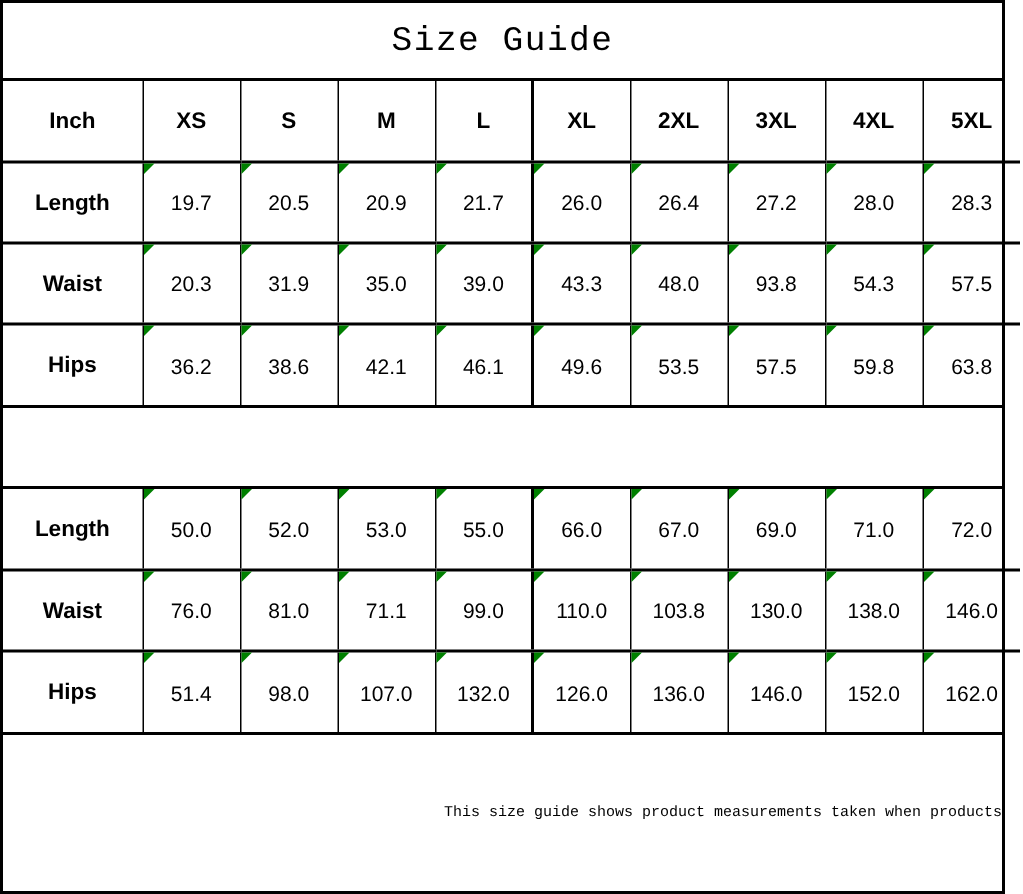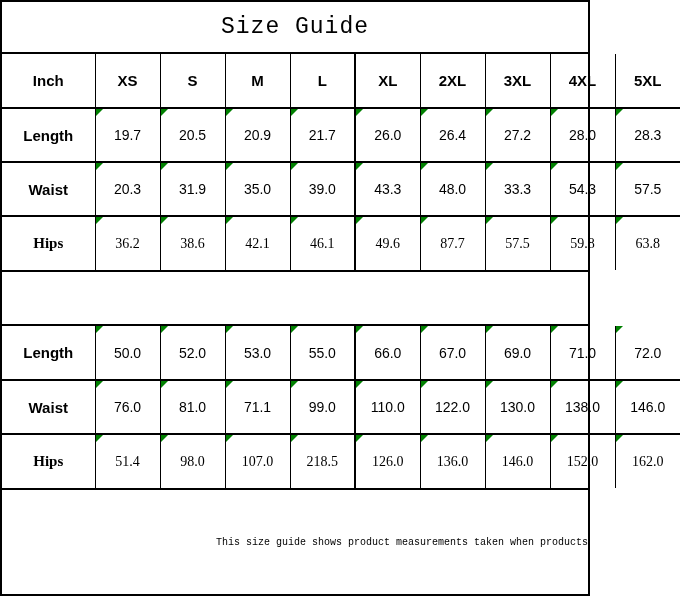--- a/index.html
+++ b/index.html
@@ -1,18 +1,18 @@
 <!DOCTYPE html>
 <html><head>
 <meta charset="utf-8">
 <style>
   html, body { margin: 0; padding: 0; background: #ffffff; }
   .frame {
     box-sizing: border-box;
-    width: 590px;
+    width: 670px;
     height: 596px;
     border: 2px solid #000000;
     background: #ffffff;
     display: flex;
     flex-direction: column;
     font-family: "Liberation Sans", sans-serif;
     color: #000000;
   }
   .title {
     height: 50px;
@@ -38,21 +38,21 @@
     vertical-align: middle;
     border: 1px solid #000000;
     border-top-width: 2px;
     border-bottom-width: 2px;
     position: relative;
     padding: 0;
   }
   table.size-table tr > *:first-child { border-left: none; }
   table.size-table tr > *:last-child  { border-right: none; }
   table.size-table tr:first-child > * { border-top: none; margin-top: 21px; }
-  table.size-table tr:last-child > *  { border-bottom: none; font-family: Liberation Serif, serif; }
+  table.size-table tr:last-child > *  { border-bottom: none; }
   table.size-table .thickL { border-left-width: 2px; }
   table.size-table th {
     font-weight: bold;
     font-size: 15px;
   }
   table.size-table td {
     font-weight: normal;
     font-size: 14px;
   }
   .marker {
@@ -129,32 +129,32 @@
       <td><span class="marker"></span><span>28.3</span></td>
     </tr>
     <tr>
       <th>Waist</th>
       <td><span class="marker"></span><span>20.3</span></td>
       <td><span class="marker"></span><span>31.9</span></td>
       <td><span class="marker"></span><span>35.0</span></td>
       <td><span class="marker"></span><span>39.0</span></td>
       <td class="thickL"><span class="marker"></span><span>43.3</span></td>
       <td><span class="marker"></span><span>48.0</span></td>
-      <td><span class="marker"></span><span>33.3</span></td>
+      <td><span class="marker"></span><span>93.8</span></td>
       <td><span class="marker"></span><span>54.3</span></td>
       <td><span class="marker"></span><span>57.5</span></td>
     </tr>
     <tr>
       <th>Hips</th>
       <td><span class="marker"></span><span>36.2</span></td>
       <td><span class="marker"></span><span>38.6</span></td>
       <td><span class="marker"></span><span>42.1</span></td>
       <td><span class="marker"></span><span>46.1</span></td>
       <td class="thickL"><span class="marker"></span><span>49.6</span></td>
-      <td><span class="marker"></span><span>87.7</span></td>
+      <td><span class="marker"></span><span>53.5</span></td>
       <td><span class="marker"></span><span>57.5</span></td>
       <td><span class="marker"></span><span>59.8</span></td>
       <td><span class="marker"></span><span>63.8</span></td>
     </tr>
   </tbody>
     </table>
 
   <div class="spacer"></div>
 
   <table class="size-table">
@@ -183,31 +183,31 @@
       <td><span class="marker"></span><span>71.0</span></td>
       <td><span class="marker"></span><span>72.0</span></td>
     </tr>
     <tr>
       <th>Waist</th>
       <td><span class="marker"></span><span>76.0</span></td>
       <td><span class="marker"></span><span>81.0</span></td>
       <td><span class="marker"></span><span>71.1</span></td>
       <td><span class="marker"></span><span>99.0</span></td>
       <td class="thickL"><span class="marker"></span><span>110.0</span></td>
-      <td><span class="marker"></span><span>122.0</span></td>
+      <td><span class="marker"></span><span>103.8</span></td>
       <td><span class="marker"></span><span>130.0</span></td>
       <td><span class="marker"></span><span>138.0</span></td>
       <td><span class="marker"></span><span>146.0</span></td>
     </tr>
     <tr>
       <th>Hips</th>
       <td><span class="marker"></span><span>51.4</span></td>
       <td><span class="marker"></span><span>98.0</span></td>
       <td><span class="marker"></span><span>107.0</span></td>
-      <td><span class="marker"></span><span>218.5</span></td>
+      <td><span class="marker"></span><span>132.0</span></td>
       <td class="thickL"><span class="marker"></span><span>126.0</span></td>
       <td><span class="marker"></span><span>136.0</span></td>
       <td><span class="marker"></span><span>146.0</span></td>
       <td><span class="marker"></span><span>152.0</span></td>
       <td><span class="marker"></span><span>162.0</span></td>
     </tr>
   </tbody>
     </table>
 
   <div class="footer">

